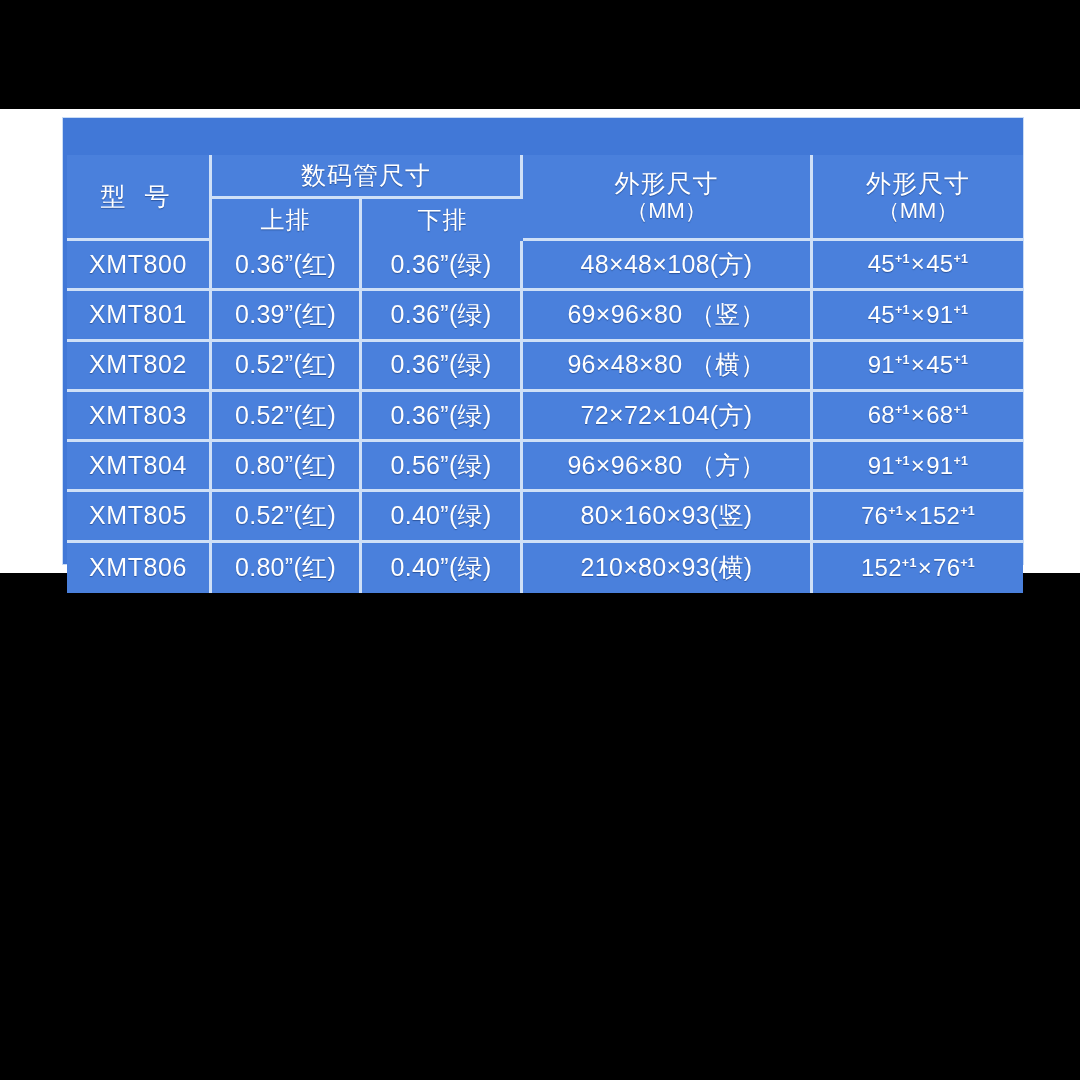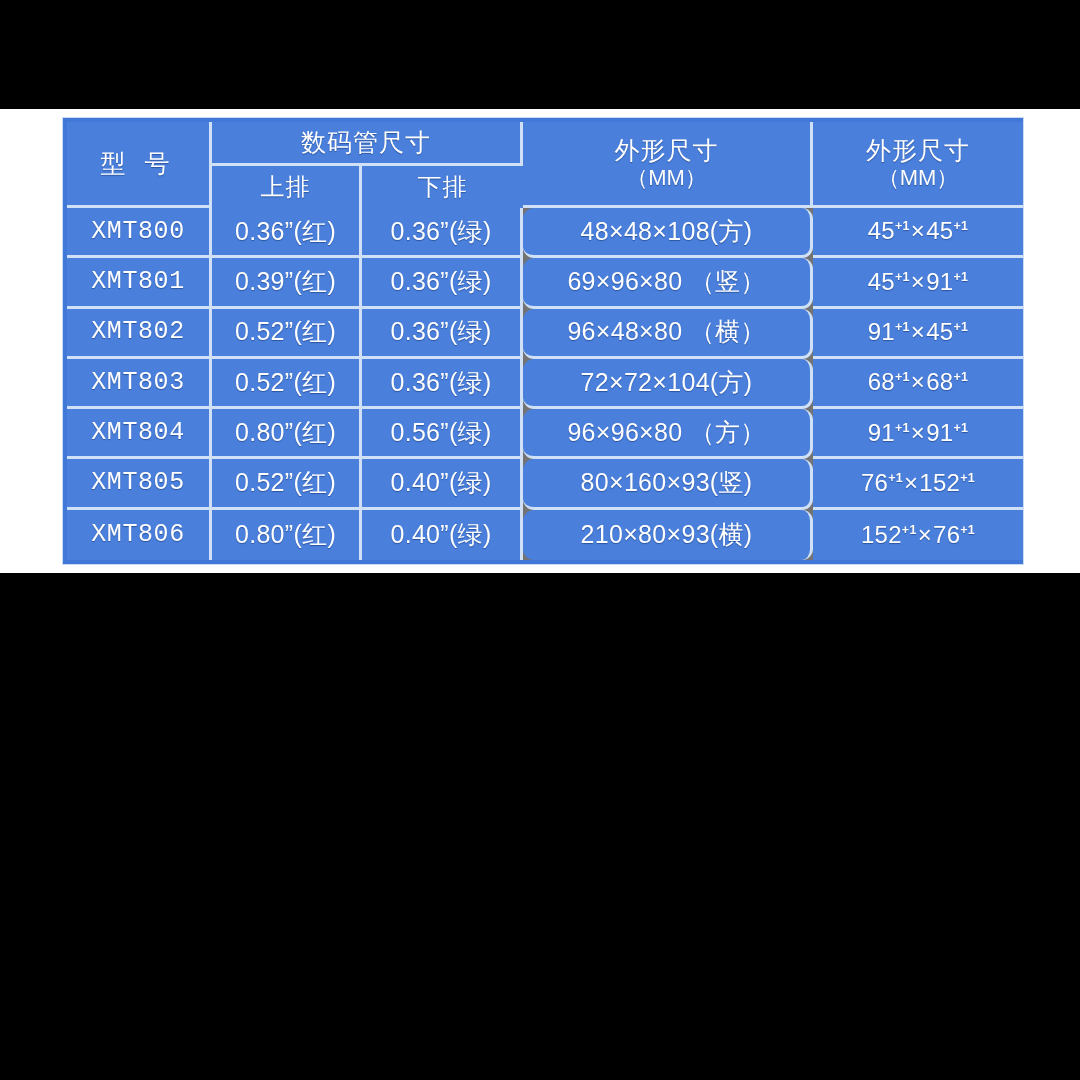--- a/index.html
+++ b/index.html
@@ -40,21 +40,22 @@
     padding:4px;
     border:1px solid #c9dcf5;
   }
 
   table.spec {
     width:100%;
     height:100%;
     border-collapse:separate;
     border-spacing:0;
     table-layout:fixed;
-    background:#737373;
+    background:#0f172a;
+    margin-top:33px;
   }
 
   table.spec td, table.spec th {
     background:#4a80dc;
     color:#ffffff;
     text-align:center;
     vertical-align:middle;
     font-weight:normal;
     border-right:3px solid #cfe0f7;
     border-bottom:3px solid #cfe0f7;
@@ -91,30 +92,28 @@
   .h-mm {
     display:block;
     font-size:22px;
     letter-spacing:0;
   }
 
   
   .cell-model {
     font-size:25px;
     letter-spacing:.6px;
-    font-family:Liberation Mono, monospace;
   }
   .cell-digit {
     font-size:25px;
     letter-spacing:.3px;
   }
   .cell-outer {
     font-size:25px;
     letter-spacing:.3px;
-    border-radius:11px;
   }
   .cell-hole {
     font-size:24px;
     font-weight:bold;
     letter-spacing:.3px;
   }
   .cell-hole sup {
     font-size:.52em;
     font-weight:bold;
     vertical-align:super;

